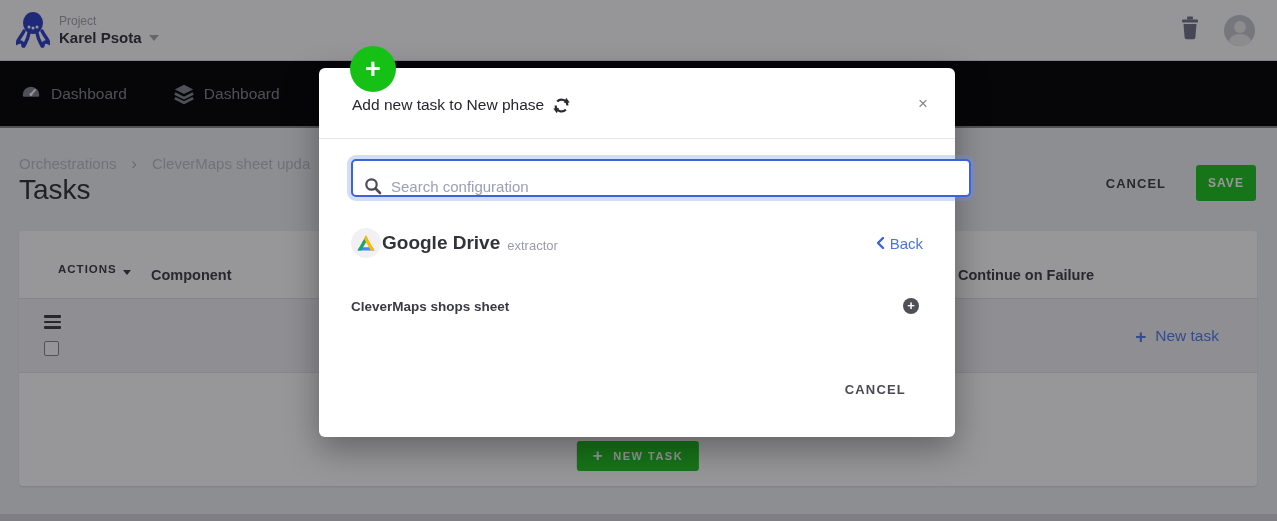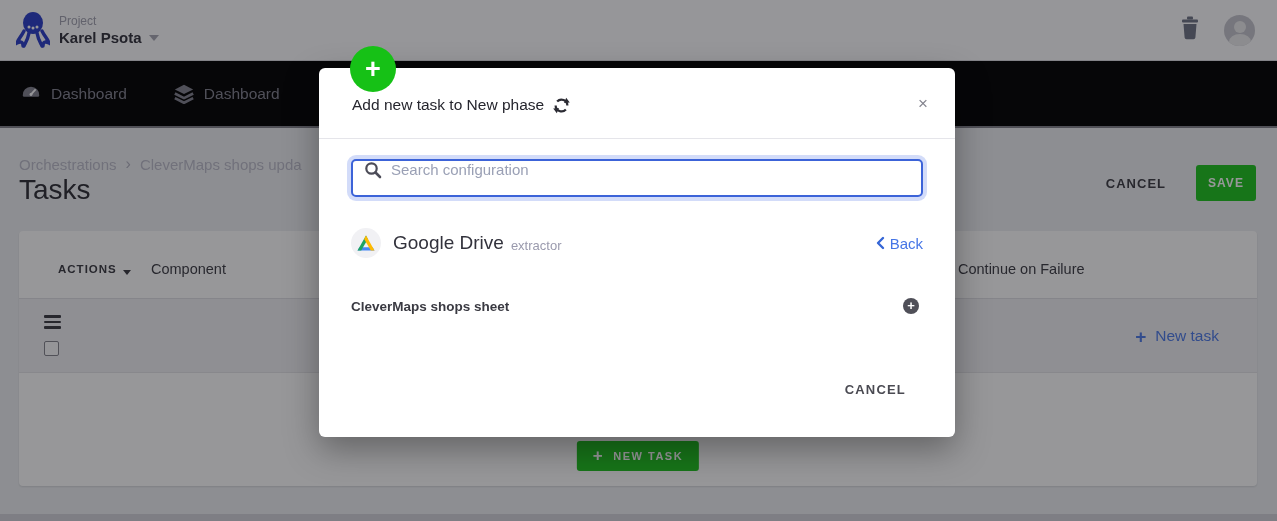--- a/index.html
+++ b/index.html
@@ -23,38 +23,38 @@
   .avatar .body { position:absolute; left:4.5px; top:19px; width:22px; height:16px; border-radius:50%; background:#eceged; background:#ececed; }
 
   
   .nav { position:absolute; top:60px; left:0; width:100%; height:68px; background:#000000;
          border-top:1px solid #dcdce2; border-bottom:2px solid #83838c;
          display:flex; align-items:center; padding:0 20px; gap:46px; }
   .nav-item { display:flex; align-items:center; gap:9px; color:#82828f; font-size:15.5px; cursor:pointer; }
 
   
   .breadcrumb { position:absolute; top:155px; left:19px; font-size:15px; color:#bcbcca;
-                display:flex; align-items:center; gap:9px; }
+                display:flex; gap:15px; }
   .crumb-sep { font-size:16px; color:#b2b2c0; }
   .page-title { position:absolute; top:174px; left:19px; font-size:28px; font-weight:400; color:#2e2e36; }
   .hdr-actions { position:absolute; top:165px; right:21px; display:flex; align-items:center; gap:30px; }
   .cancel-txt { font-size:13px; font-weight:700; letter-spacing:1px; color:#3c3c44; cursor:pointer; }
   .save-btn { width:60px; height:36px; background:#1ec41e; border:none; border-radius:3px;
               color:#fff; font-size:12px; font-weight:700; letter-spacing:1px; cursor:pointer;
               font-family:"Liberation Sans",sans-serif; }
 
   
   .panel { position:absolute; top:231px; left:19px; width:1238px; height:255px; background:#fff;
            border-radius:4px; box-shadow:0 1px 2px rgba(20,20,30,.12); }
   .thead { position:relative; height:68px; border-bottom:1px solid #e0e0e5; }
   .th-actions { position:absolute; left:39px; top:32px; font-size:11.5px; font-weight:700; letter-spacing:1px;
                 color:#3a3a42; display:flex; align-items:flex-end; gap:6px; cursor:pointer; }
   .caret { width:0; height:0; border-left:4.5px solid transparent; border-right:4.5px solid transparent;
            border-top:5.5px solid #3a3a42; }
-  .th { position:absolute; top:30px; font-size:14.5px; color:#3c3c44; }
+  .th { position:absolute; top:36px; font-size:14.5px; color:#3c3c44;font-weight:bold; }
   .th-component { left:132px; }
   .th-continue { left:939px; }
   .trow { position:relative; height:74px; background:#f1f1f5; border-bottom:1px solid #e4e4e9; }
   .drag-handle { position:absolute; left:25px; top:16px; width:17px; cursor:grab; }
   .drag-handle i { display:block; height:2.5px; background:#3a3a42; margin-bottom:3px; border-radius:1px; }
   .row-check { position:absolute; left:25px; top:42px; width:15px; height:15px; accent-color:#fff;
                border:1.5px solid #85858e; border-radius:2px; background:#fbfbfd; appearance:none; cursor:pointer; }
   .newtask-link { position:absolute; right:38px; top:50%; transform:translateY(-50%);
                   color:#4e7be8; font-size:15.5px; display:flex; align-items:center; gap:9px; cursor:pointer; }
   .newtask-link .plus { font-size:19px; font-weight:700; line-height:1; }
@@ -73,30 +73,30 @@
   
   .modal { position:absolute; left:319px; top:68px; width:636px; height:369px; background:#fff;
            border-radius:6px; box-shadow:0 12px 34px rgba(0,0,0,.35); z-index:20; }
   .fab { position:absolute; left:31px; top:-22px; width:46px; height:46px; border-radius:50%;
          background:#16c116; border:none; color:#fff; font-size:27px; font-weight:700; line-height:44px;
          text-align:center; cursor:pointer; }
   .modal-title { position:absolute; left:33px; top:28px; font-size:15.5px; color:#26262e;
                  display:flex; align-items:center; gap:9px; }
   .modal-close { position:absolute; right:27px; top:26px; font-size:17px; color:#85858f; cursor:pointer; }
   .modal-divider { position:absolute; left:0; top:70px; width:100%; height:1px; background:#e5e5ea; }
-  .search-wrap { position:absolute; left:32px; top:91px; width:572px; height:38px;
+  .search-wrap { position:absolute; left:32px; top:91px; width:620px; height:38px;
                  border:2px solid #3c63d8; border-radius:5px; background:#fff;
-                 box-shadow:0 0 0 4px rgba(110,140,235,.3); display:flex; align-items:flex-start; padding:0 11px; }
+                 box-shadow:0 0 0 4px rgba(110,140,235,.3); display:flex; align-items:flex-end; padding:0 11px; }
   .search-wrap input { border:none; outline:none; flex:1; font-size:15px; color:#32323c; margin-left:9px;
                        font-family:"Liberation Sans",sans-serif; background:transparent; }
   .search-wrap input::placeholder { color:#9aa0b5; }
   .comp-row { position:absolute; left:32px; top:160px; width:572px; display:flex; align-items:center; }
   .comp-badge { width:30px; height:30px; border-radius:50%; background:#f1f1f4; display:flex;
                 align-items:center; justify-content:center; }
-  .comp-name { font-size:19px; color:#32323c; margin-left:12px; }
+  .comp-name { font-size:19px; color:#32323c; margin-left:1px;font-weight:bold; }
   .comp-type { font-size:13px; color:#9a9aad; margin-left:7px; position:relative; top:2px; }
   .back-link { margin-left:auto; display:flex; align-items:center; gap:5px; color:#4575e6; font-size:15px; cursor:pointer; }
   .config-row { position:absolute; left:32px; top:230px; width:568px; display:flex; align-items:center; cursor:pointer;gap:36px; }
   .config-name { font-size:13.5px; font-weight:700; color:#3a3a42; }
   .add-circle { margin-left:auto; width:16px; height:16px; border-radius:50%; background:#4f4f58;
                 color:#fff; font-size:13px; font-weight:700; line-height:15px; text-align:center; cursor:pointer; }
   .modal-cancel { position:absolute; right:49px; top:314px; font-size:13px; font-weight:700;
                   letter-spacing:1.2px; color:#4a4a52; cursor:pointer; }
 </style>
 </head>
@@ -154,21 +154,21 @@
         <path d="M2 11.5 l10 5 l10 -5" stroke="#82828f" stroke-width="3" fill="none" stroke-linejoin="round"></path>
         <path d="M2 16.5 l10 5 l10 -5" stroke="#82828f" stroke-width="3" fill="none" stroke-linejoin="round"></path>
       </svg>
       <span>Dashboard</span>
     </div>
   </nav>
 
   <div class="breadcrumb">
     <span style="cursor:pointer;">Orchestrations</span>
     <span class="crumb-sep">›</span>
-    <span>CleverMaps shops upda</span>
+    <span>CleverMaps sheet upda</span>
   </div>
   <h1 class="page-title">Tasks</h1>
 
   <div class="hdr-actions">
     <span class="cancel-txt">CANCEL</span>
     <button class="save-btn">SAVE</button>
   </div>
 
   <section class="panel">
     <div class="thead">

